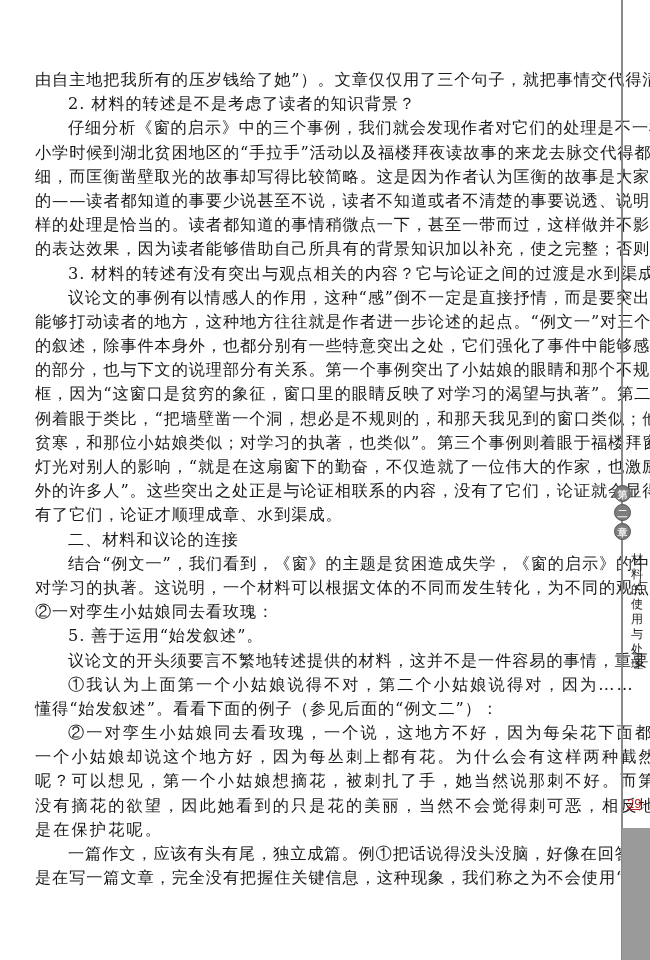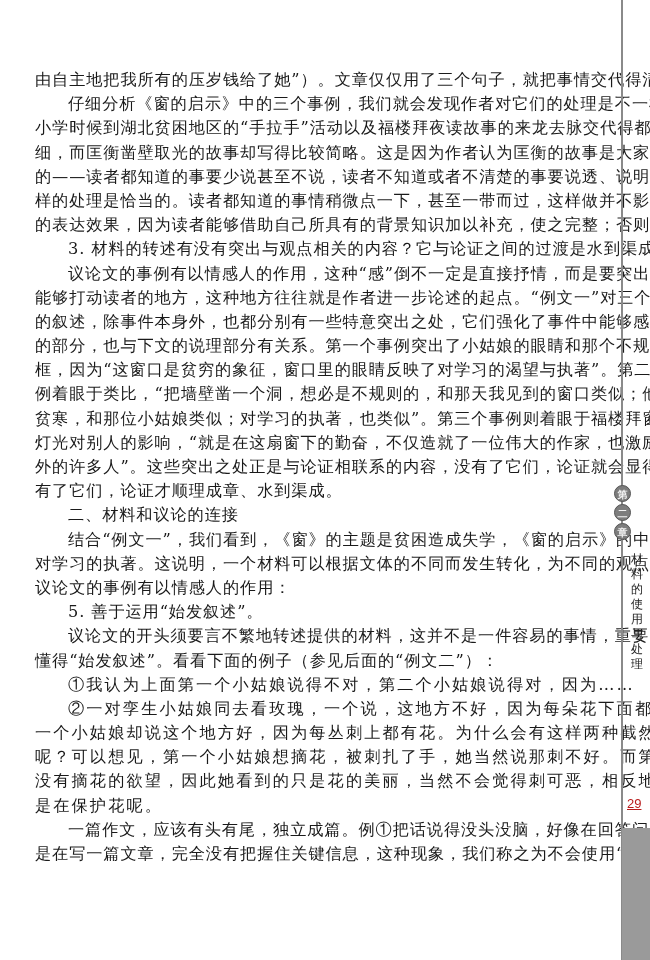--- a/index.html
+++ b/index.html
@@ -38,45 +38,46 @@
   }
   .gray-block {
     position: absolute; left: 622px; top: 828px; width: 28px; height: 132px; background: #9a9a9a;
   }
 </style>
 </head>
 <body>
 
 <div class="page-body" id="page-body">
     <div class="line">由自主地把我所有的压岁钱给了她”）。文章仅仅用了三个句子，就把事情交代得清清楚</div>
+    <div class="line indent last heading">2. 材料的转述是不是考虑了读者的知识背景？</div>
     <div class="line indent">仔细分析《窗的启示》中的三个事例，我们就会发现作者对它们的处理是不一样的：</div>
     <div class="line">小学时候到湖北贫困地区的“手拉手”活动以及福楼拜夜读故事的来龙去脉交代得都很详</div>
     <div class="line">细，而匡衡凿壁取光的故事却写得比较简略。这是因为作者认为匡衡的故事是大家都知道</div>
     <div class="line">的——读者都知道的事要少说甚至不说，读者不知道或者不清楚的事要说透、说明白，这</div>
     <div class="line">样的处理是恰当的。读者都知道的事情稍微点一下，甚至一带而过，这样做并不影响文章</div>
     <div class="line">的表达效果，因为读者能够借助自己所具有的背景知识加以补充，使之完整；否则，读者</div>
     <div class="line indent heading">3. 材料的转述有没有突出与观点相关的内容？它与论证之间的过渡是水到渠成还是</div>
     <div class="line indent">议论文的事例有以情感人的作用，这种“感”倒不一定是直接抒情，而是要突出那些</div>
     <div class="line">能够打动读者的地方，这种地方往往就是作者进一步论述的起点。“例文一”对三个事例</div>
     <div class="line">的叙述，除事件本身外，也都分别有一些特意突出之处，它们强化了事件中能够感染读者</div>
     <div class="line">的部分，也与下文的说理部分有关系。第一个事例突出了小姑娘的眼睛和那个不规则的窗</div>
     <div class="line">框，因为“这窗口是贫穷的象征，窗口里的眼睛反映了对学习的渴望与执著”。第二个事</div>
     <div class="line">例着眼于类比，“把墙壁凿一个洞，想必是不规则的，和那天我见到的窗口类似；他家境</div>
     <div class="line">贫寒，和那位小姑娘类似；对学习的执著，也类似”。第三个事例则着眼于福楼拜窗口的</div>
     <div class="line">灯光对别人的影响，“就是在这扇窗下的勤奋，不仅造就了一位伟大的作家，也激励了窗</div>
     <div class="line">外的许多人”。这些突出之处正是与论证相联系的内容，没有了它们，论证就会显得突兀；</div>
     <div class="line last">有了它们，论证才顺理成章、水到渠成。</div>
     <div class="line indent last heading">二、材料和议论的连接</div>
     <div class="line indent">结合“例文一”，我们看到，《窗》的主题是贫困造成失学，《窗的启示》的中心是谈</div>
     <div class="line">对学习的执著。这说明，一个材料可以根据文体的不同而发生转化，为不同的观点服务。</div>
-    <div class="line last">议论文的事例有以情感人的作用：</div>
+    <div class="line last">②一对孪生小姑娘同去看玫瑰：</div>
     <div class="line indent last heading">5. 善于运用“始发叙述”。</div>
     <div class="line indent">议论文的开头须要言不繁地转述提供的材料，这并不是一件容易的事情，重要的是要</div>
+    <div class="line indent last kai">①我认为上面第一个小姑娘说得不对，第二个小姑娘说得对，因为……</div>
     <div class="line last">懂得“始发叙述”。看看下面的例子（参见后面的“例文二”）：</div>
-    <div class="line indent last kai">①我认为上面第一个小姑娘说得不对，第二个小姑娘说得对，因为……</div>
     <div class="line indent kai">②一对孪生小姑娘同去看玫瑰，一个说，这地方不好，因为每朵花下面都有刺，而另</div>
     <div class="line kai">一个小姑娘却说这个地方好，因为每丛刺上都有花。为什么会有这样两种截然不同的说法</div>
     <div class="line kai">呢？可以想见，第一个小姑娘想摘花，被刺扎了手，她当然说那刺不好。而第二个小姑娘</div>
     <div class="line kai">没有摘花的欲望，因此她看到的只是花的美丽，当然不会觉得刺可恶，相反地她倒认为刺</div>
     <div class="line last kai">是在保护花呢。</div>
     <div class="line indent">一篇作文，应该有头有尾，独立成篇。例①把话说得没头没脑，好像在回答问题而不</div>
     <div class="line">是在写一篇文章，完全没有把握住关键信息，这种现象，我们称之为不会使用“始发叙</div>
   </div>
 
 <div class="rule"></div>

